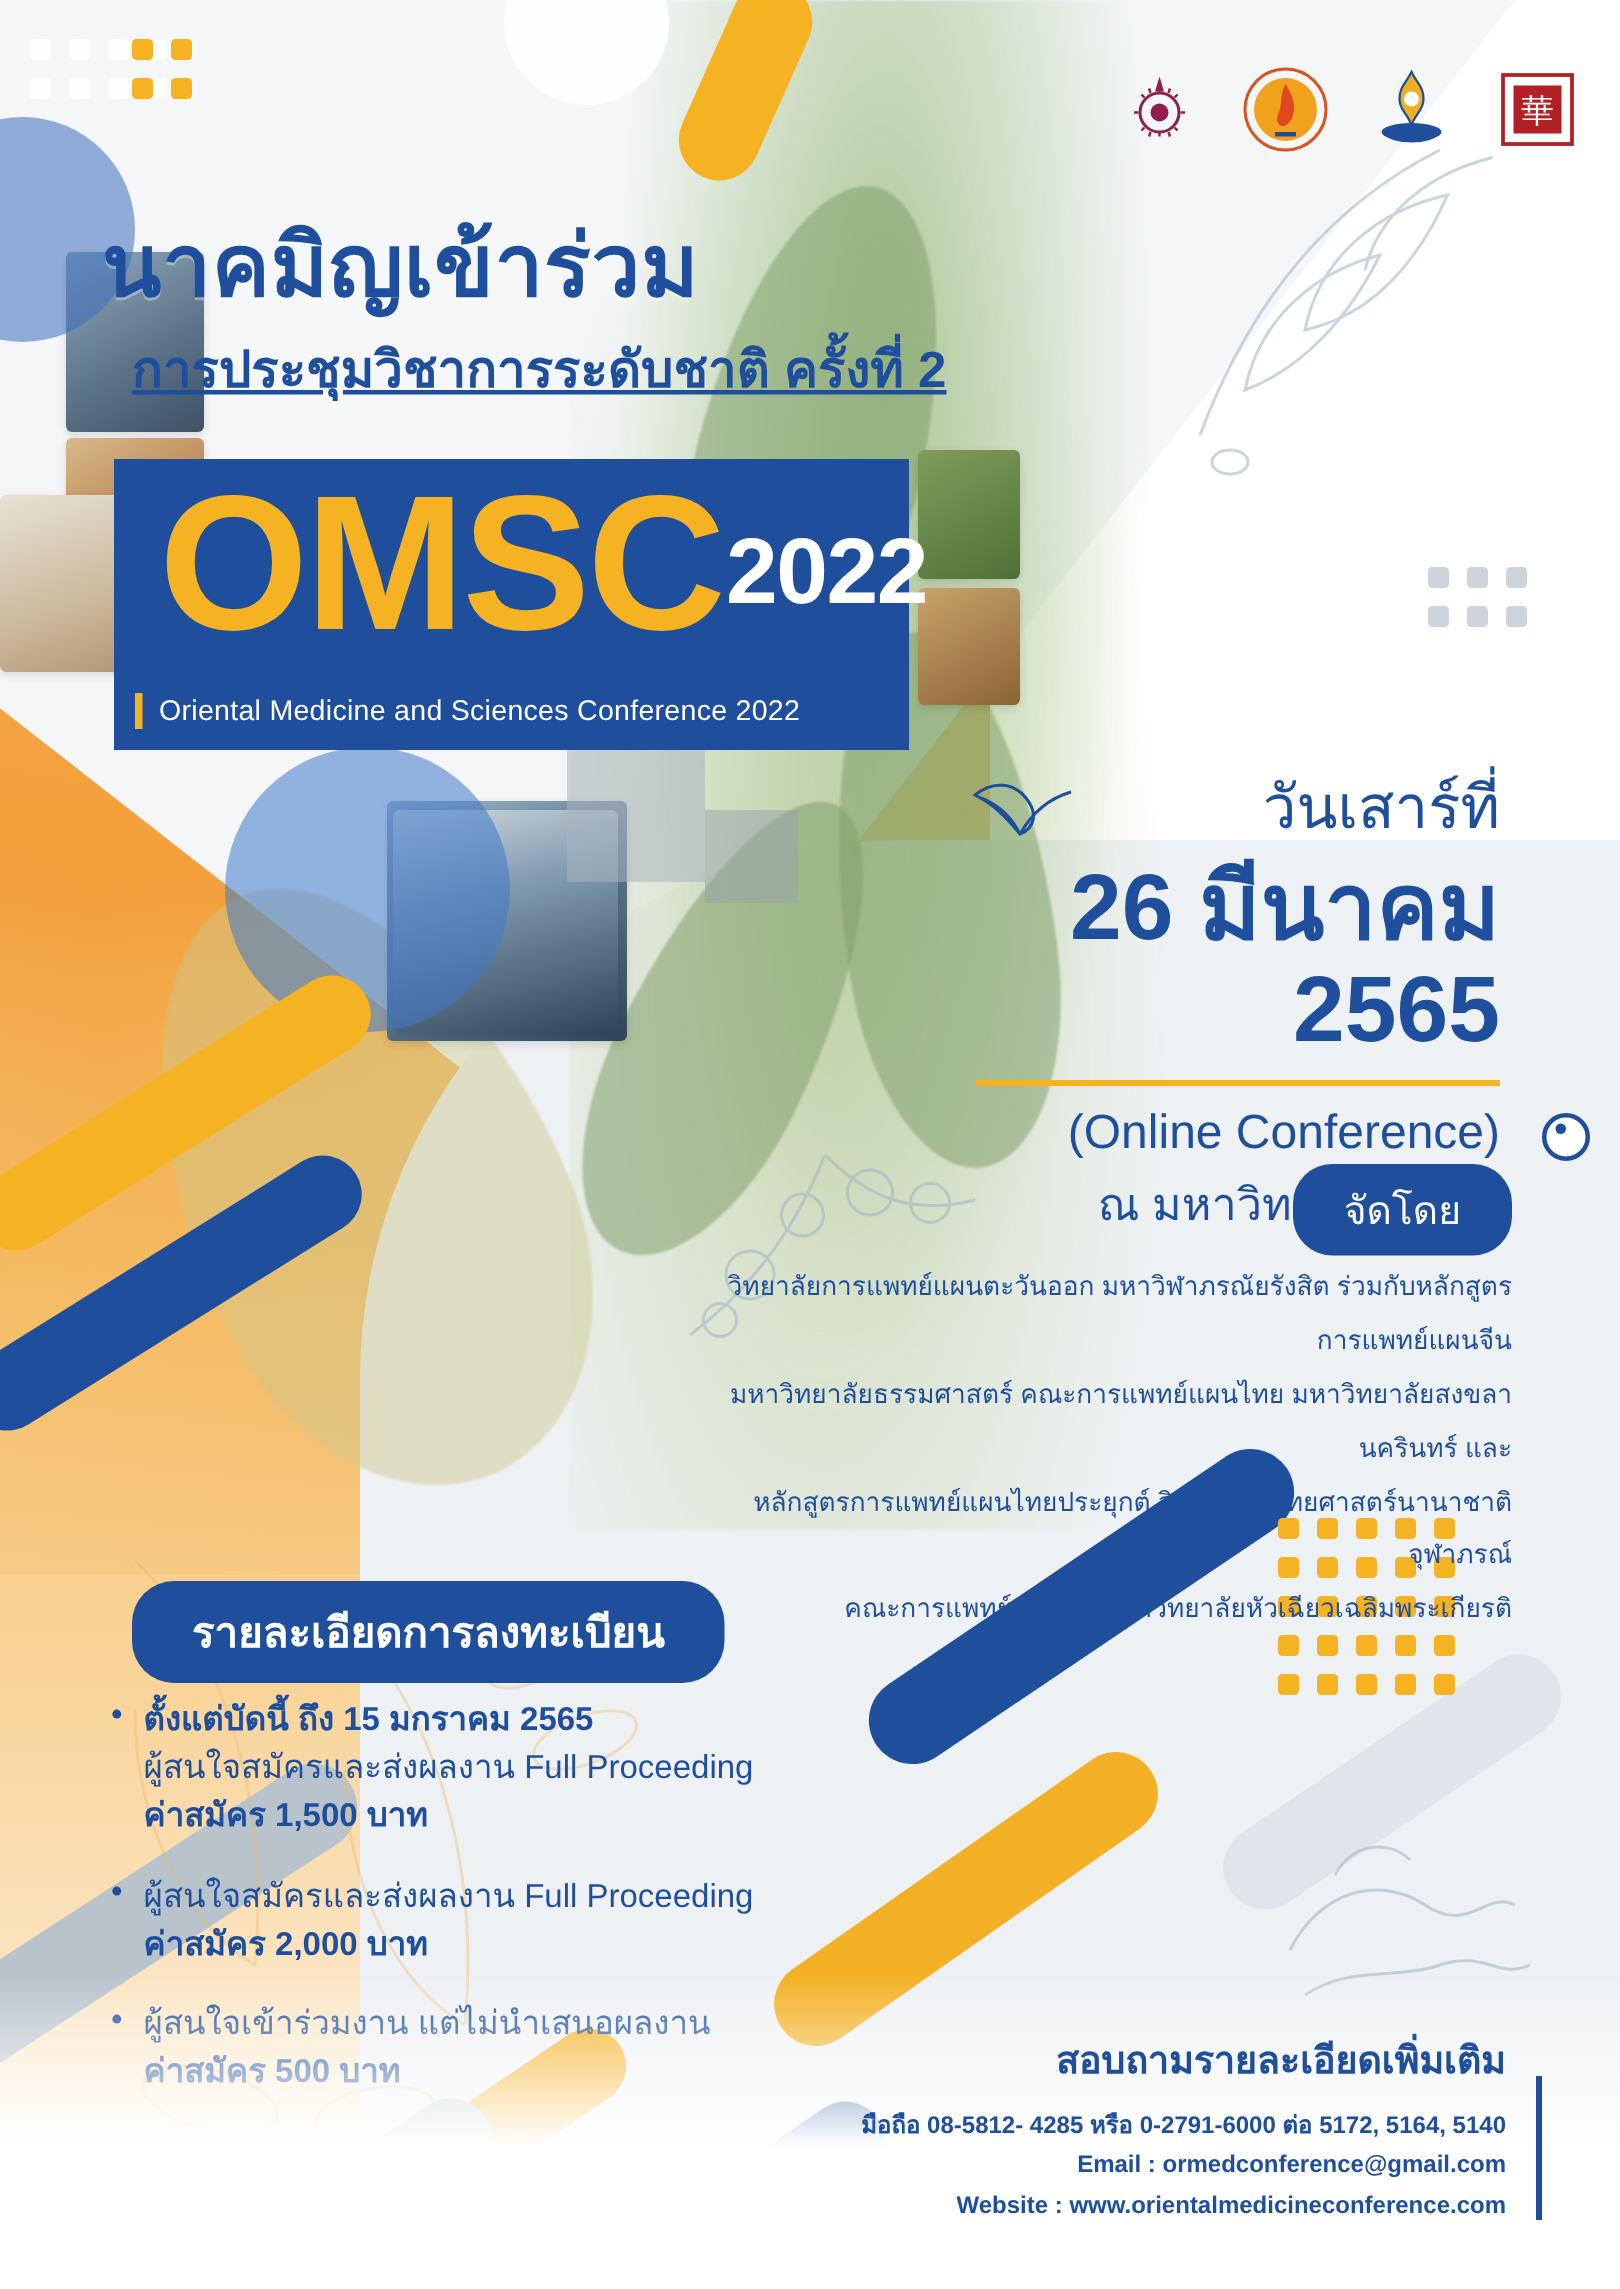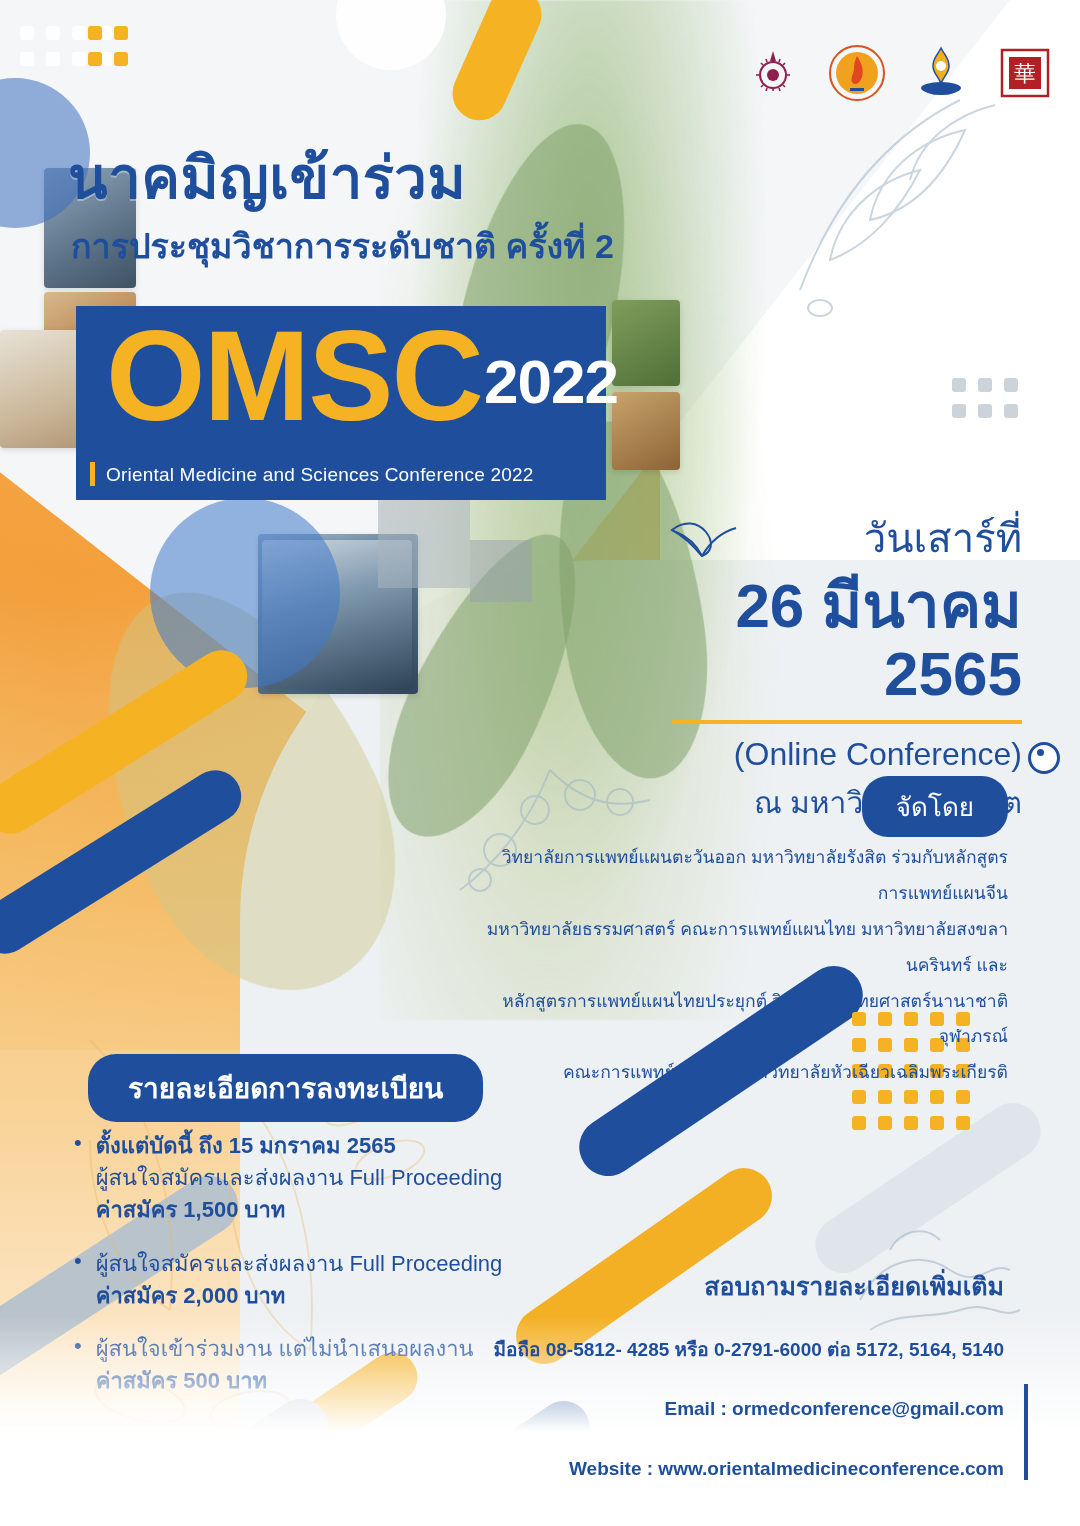--- a/index.html
+++ b/index.html
@@ -113,42 +113,42 @@
   .logo svg{display:block;}
 
   
   .headline{position:absolute;left:68px;top:148px;}
   .h-invite{
     font-size:58px;font-weight:700;color:#1f4f9c;letter-spacing:.5px;
     text-shadow:0 2px 0 rgba(255,255,255,.35);
     line-height:1.05;
   }
   .h-sub{
-    font-size:34px;font-weight:700;color:#1f4f9c;margin-top:10px;margin-left:3px;
+    font-size:34px;font-weight:700;color:#1f4f9c;margin-top:10px;margin-left:20px;text-decoration:underline;
   }
   .omsc-box{
     position:absolute;left:76px;top:306px;width:530px;height:194px;
     background:#1f4f9c;
   }
   .omsc-main{
     position:absolute;left:30px;top:6px;
     font-size:128px;font-weight:700;color:#f5b324;letter-spacing:-2px;line-height:1;
   }
   .omsc-year{
     position:absolute;left:408px;top:40px;
     font-size:62px;font-weight:700;color:#ffffff;letter-spacing:-1px;
   }
   .omsc-full{
     position:absolute;left:30px;top:158px;
     font-size:19px;color:#ffffff;letter-spacing:.2px;
   }
   .omsc-bar{position:absolute;left:14px;top:156px;width:5px;height:24px;background:#f5b324;}
 
   
-  .date-wrap{position:absolute;right:58px;top:506px;text-align:right;width:420px;}
+  .date-wrap{position:absolute;right:80px;top:506px;text-align:right;width:420px;}
   .date-day{font-size:40px;color:#1f4f9c;font-weight:400;}
   .date-main{font-size:62px;color:#1f4f9c;font-weight:700;margin-top:2px;line-height:1.1;}
   .date-rule{height:4px;background:#f5b324;width:350px;margin:12px 0 12px auto;}
   .date-online{font-size:32px;color:#1f4f9c;}
   .date-place{font-size:30px;color:#1f4f9c;margin-top:6px;}
   .leaf-icon-date{position:absolute;left:60px;top:4px;}
 
   .organizer-badge{
     position:absolute;right:72px;top:776px;
     background:#1f4f9c;color:#fff;border-radius:26px;
@@ -169,21 +169,21 @@
   .reg-item{display:flex;gap:14px;margin-bottom:22px;}
   .reg-bullet{font-size:22px;line-height:1.2;color:#1f4f9c;}
   .reg-lines div{font-size:22px;line-height:1.45;}
   .reg-l1{font-weight:700;}
   .reg-l2{font-weight:400;}
   .reg-l3{font-weight:700;}
 
   
   .contact{position:absolute;right:76px;bottom:42px;text-align:right;color:#1f4f9c;}
   .c-title{font-size:25px;font-weight:700;margin-bottom:12px;}
-  .c-line{font-size:19px;font-weight:700;line-height:1.65;margin-top:28px;}
+  .c-line{font-size:16px;font-weight:700;line-height:1.65;}
   .contact-rule{position:absolute;right:52px;bottom:46px;width:4px;height:96px;background:#1f4f9c;}
 
   .circle-icon{
     position:absolute;right:20px;top:742px;width:26px;height:26px;border-radius:50%;
     background:#ffffff;border:3px solid #1f4f9c;
   }
   .circle-icon:after{content:"";position:absolute;left:6px;top:4px;width:7px;height:7px;border-radius:50%;background:#1f4f9c;}
 </style>
 </head>
 <body>
@@ -395,21 +395,21 @@
     </svg>
     <div class="date-day">วันเสาร์ที่</div>
     <div class="date-main">26 มีนาคม 2565</div>
     <div class="date-rule"></div>
     <div class="date-online">(Online Conference)</div>
     <div class="date-place">ณ  มหาวิทยาลัยรังสิต</div>
   </div>
 
   <div class="organizer-badge">จัดโดย</div>
   <div class="org-text">
-    <div>วิทยาลัยการแพทย์แผนตะวันออก มหาวิทยาลัยรังสิต ร่วมกับหลักสูตรการแพทย์แผนจีน</div>
+    <div>วิทยาลัยการแพทย์แผนตะวันออก มหาวิฬาภรณัยรังสิต ร่วมกับหลักสูตรการแพทย์แผนจีน</div>
     <div>มหาวิทยาลัยธรรมศาสตร์ คณะการแพทย์แผนไทย มหาวิทยาลัยสงขลานครินทร์ และ</div>
     <div>หลักสูตรการแพทย์แผนไทยประยุกต์ วิทยาลัยแพทยศาสตร์นานาชาติจุฬาภรณ์</div>
     <div>คณะการแพทย์แผนจีน มหาวิทยาลัยหัวเฉียวเฉลิมพระเกียรติ</div>
   </div>
 
   <div class="reg-badge">รายละเอียดการลงทะเบียน</div>
   <div class="reg-list">
 
     <div class="reg-item">
       <div class="reg-bullet">•</div>

